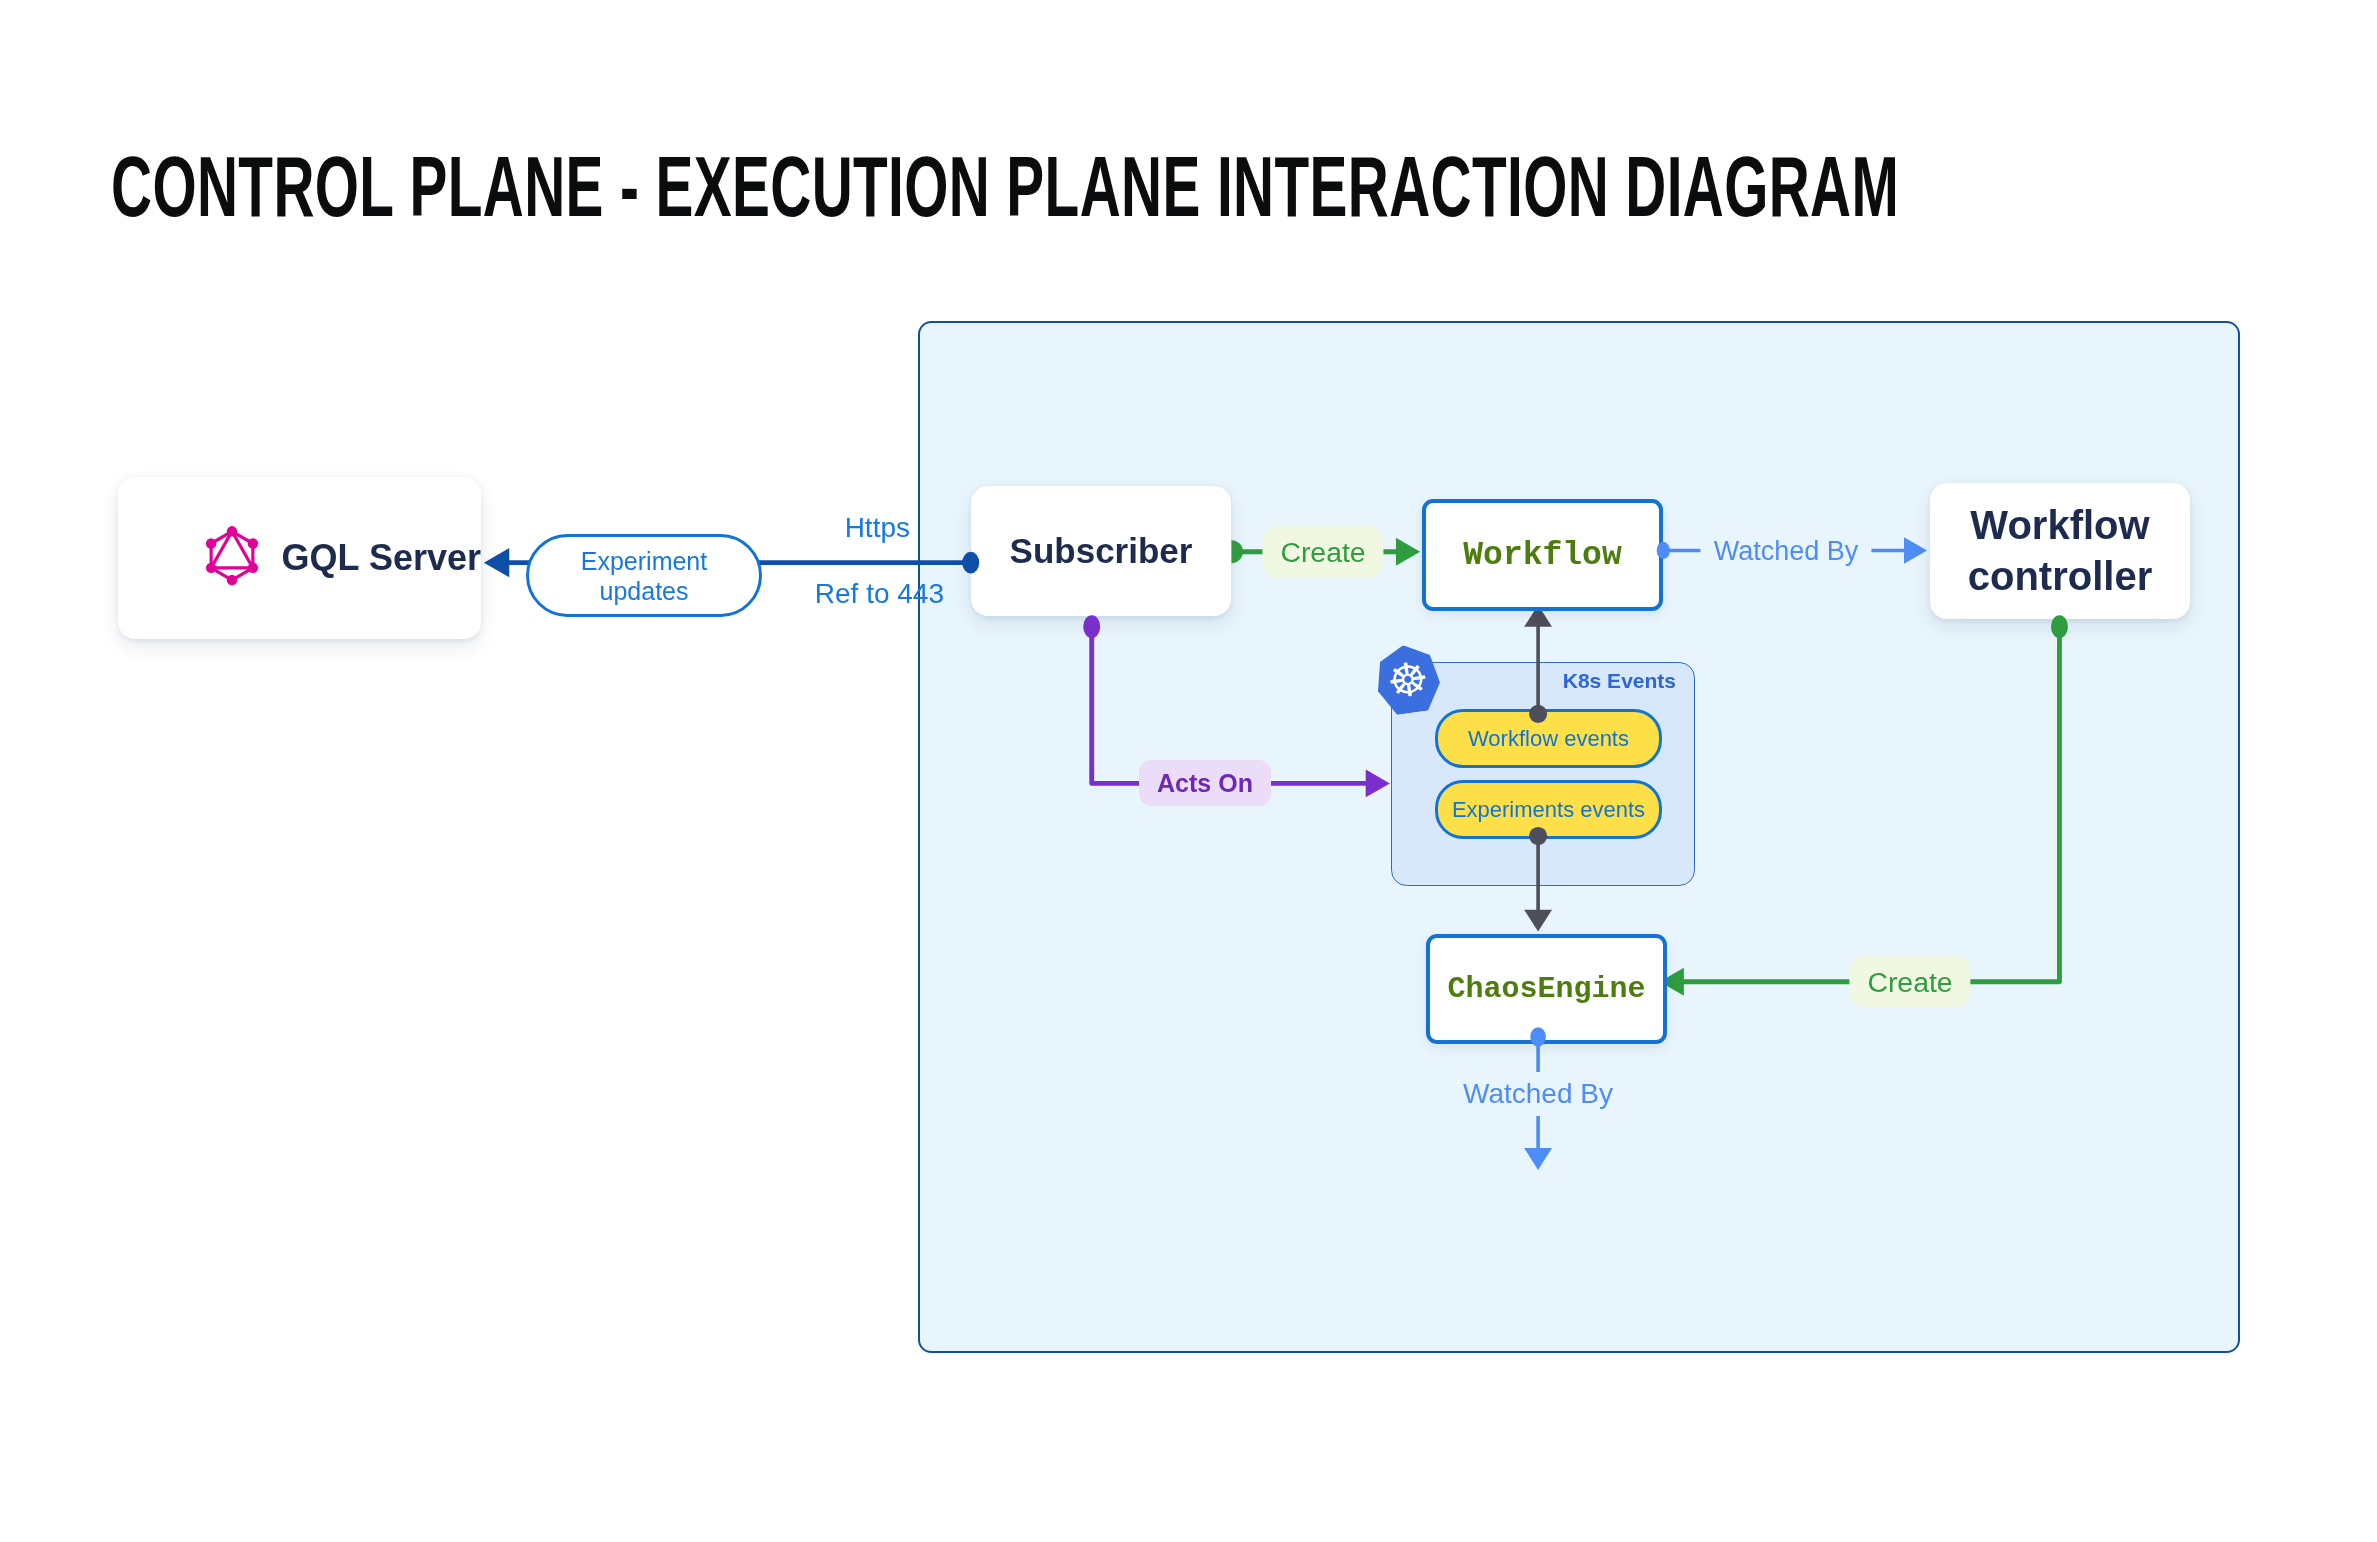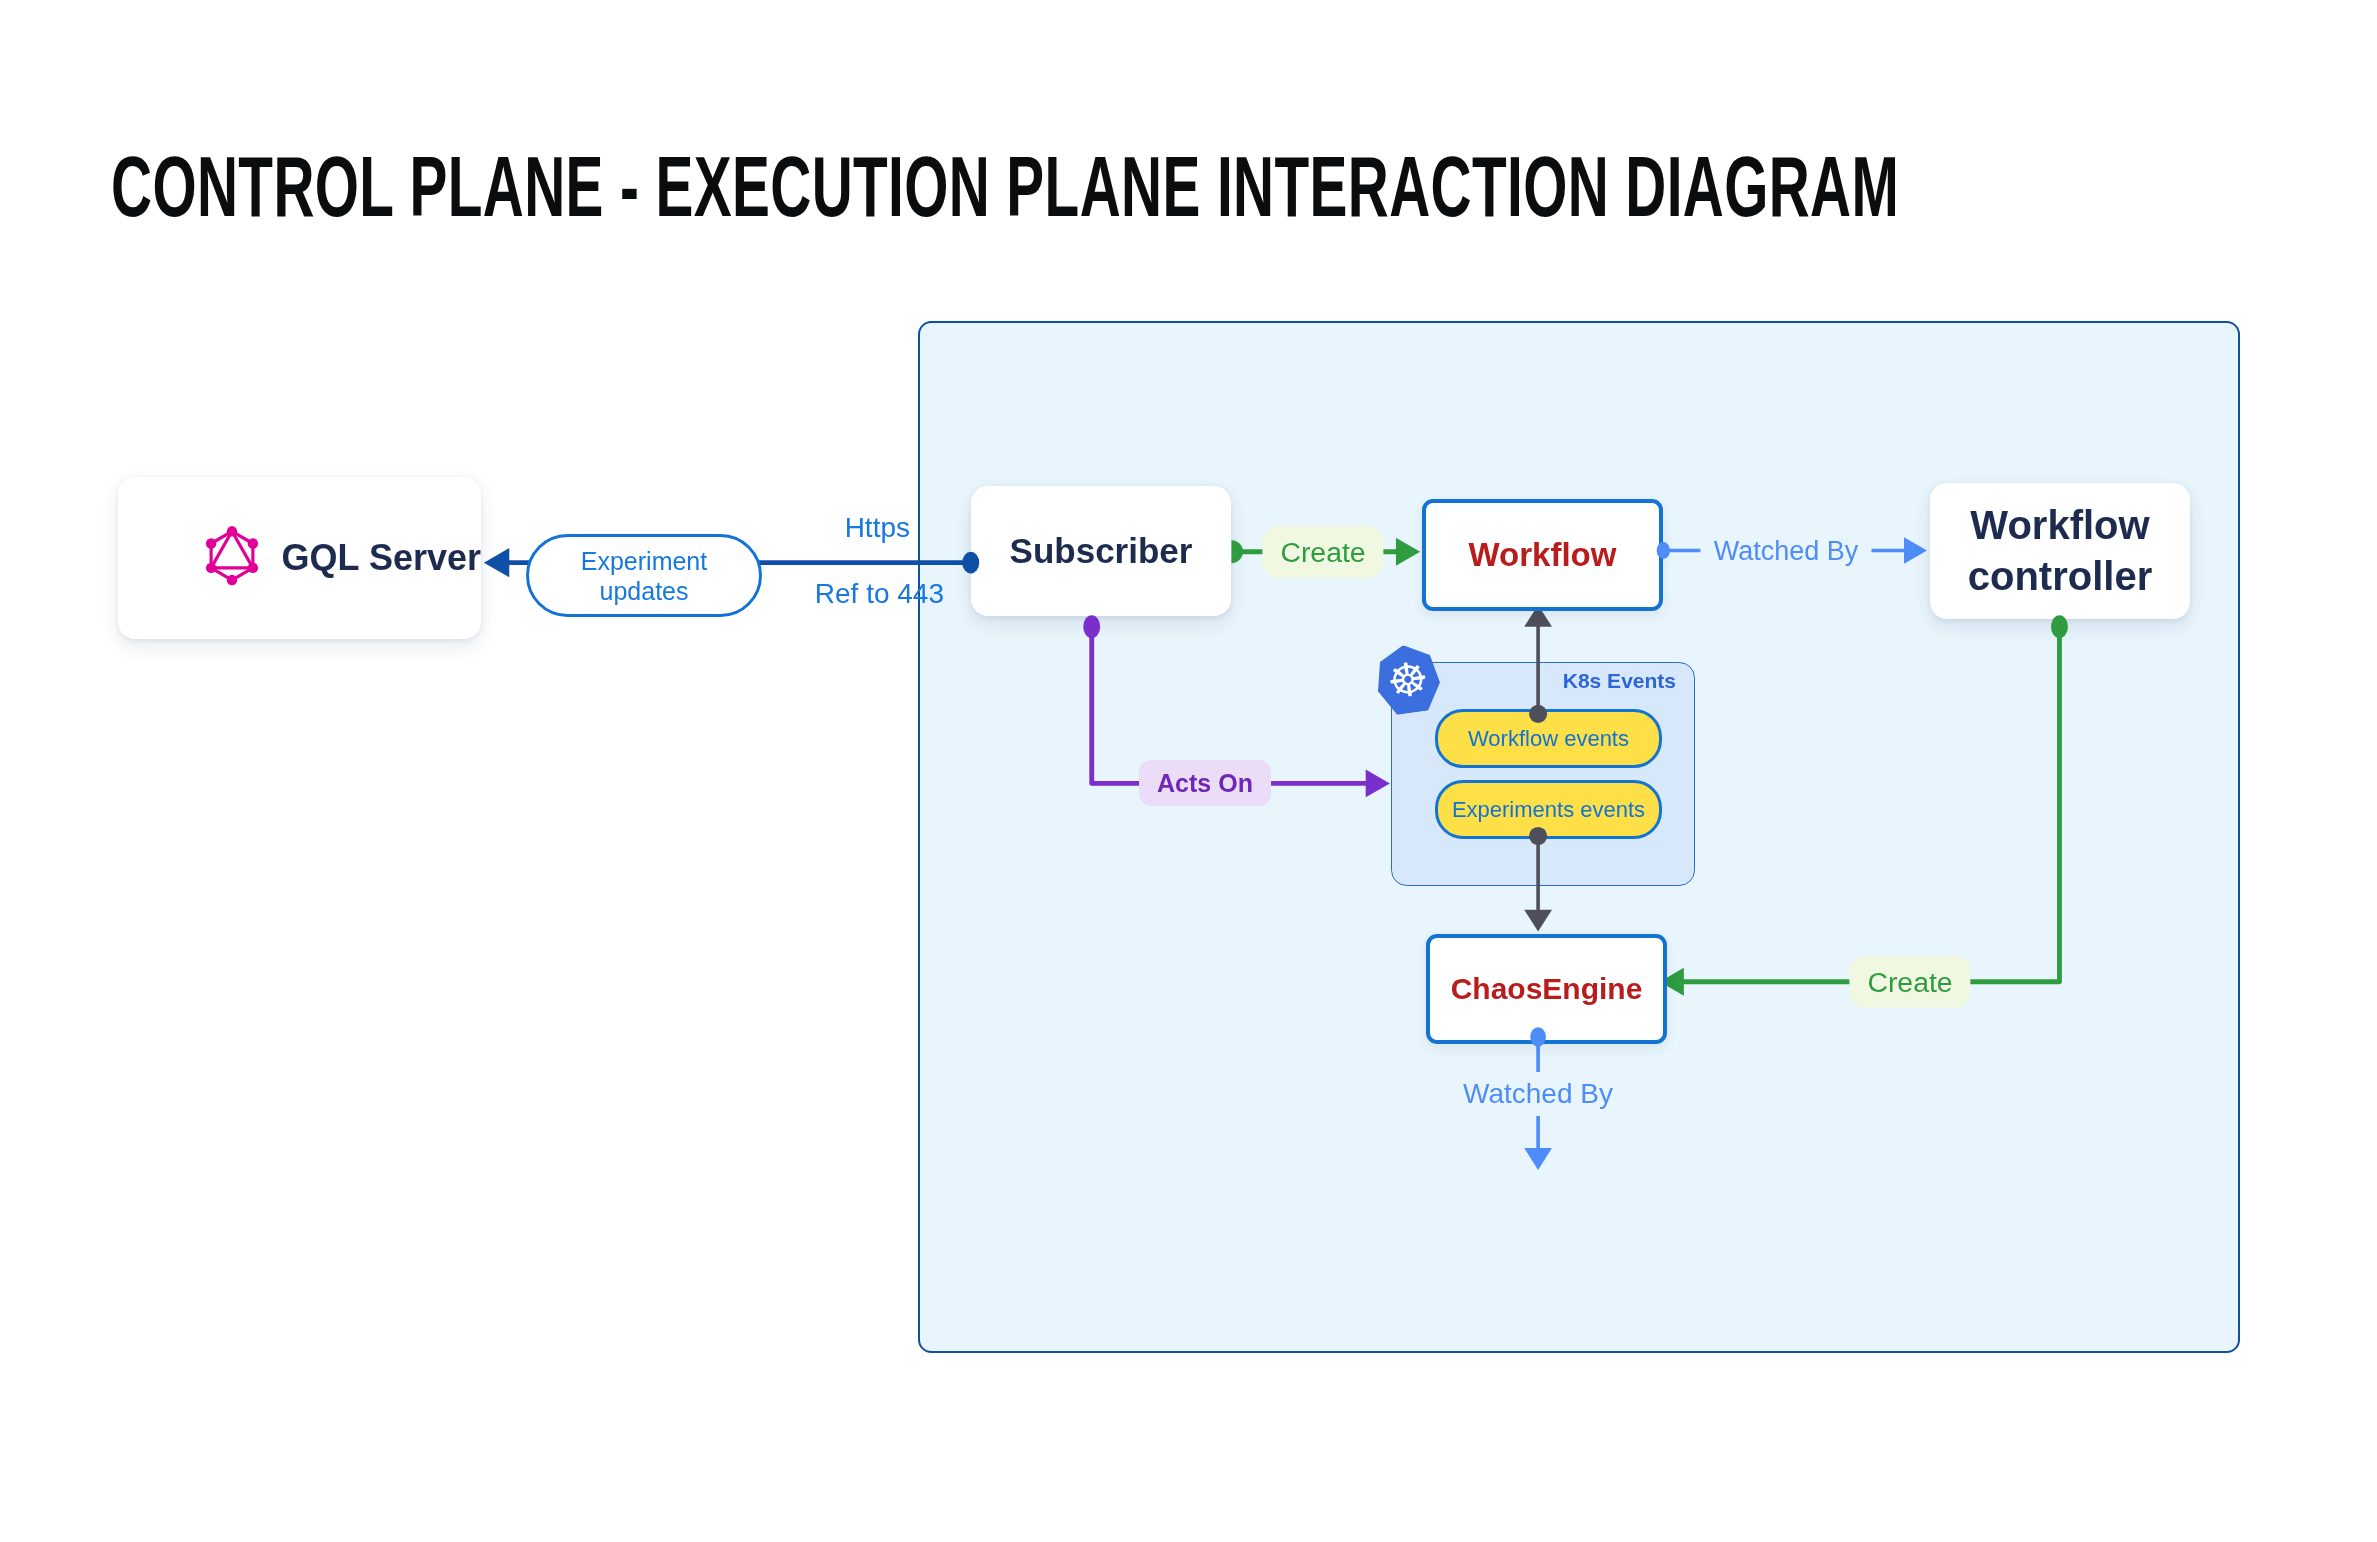--- a/index.html
+++ b/index.html
@@ -38,22 +38,23 @@
 
   
   .card{
     background:#ffffff;border-radius:17px;
     box-shadow:0 7.3px 18px rgba(20,50,100,.10),0 1.8px 4.8px rgba(20,50,100,.07);
     display:flex;align-items:center;justify-content:center;
     color:#1d2b4f;font-weight:bold;text-align:center;
     z-index:30;
   }
   .card.blue-border{
-    border:4.2px solid #1373d3;border-radius:11px;color:#b91c1c;
+    border:4.2px solid #1373d3;border-radius:11px;color:#4d7c0f;
     box-shadow:0 4.8px 12px rgba(20,50,100,.08);
+    font-family:Liberation Mono, monospace;
   }
   .gql-card{left:118px;top:477px;width:363px;height:162px;gap:20.6px;font-size:36px;justify-content:flex-end;}
   .subscriber-card{left:971px;top:486px;width:260px;height:130px;font-size:35px;}
   .workflow-card{left:1422px;top:499px;width:233px;height:104px;font-size:33px;}
   .controller-card{left:1930px;top:483px;width:260px;height:136px;font-size:40px;line-height:1.28;}
   .controller-card span{display:block;width:194px;}
   .chaos-card{left:1426px;top:934px;width:233px;height:102px;font-size:30px;}
   .operator-card{left:1407px;top:1172px;width:263px;height:128px;font-size:35px;}
 
   

